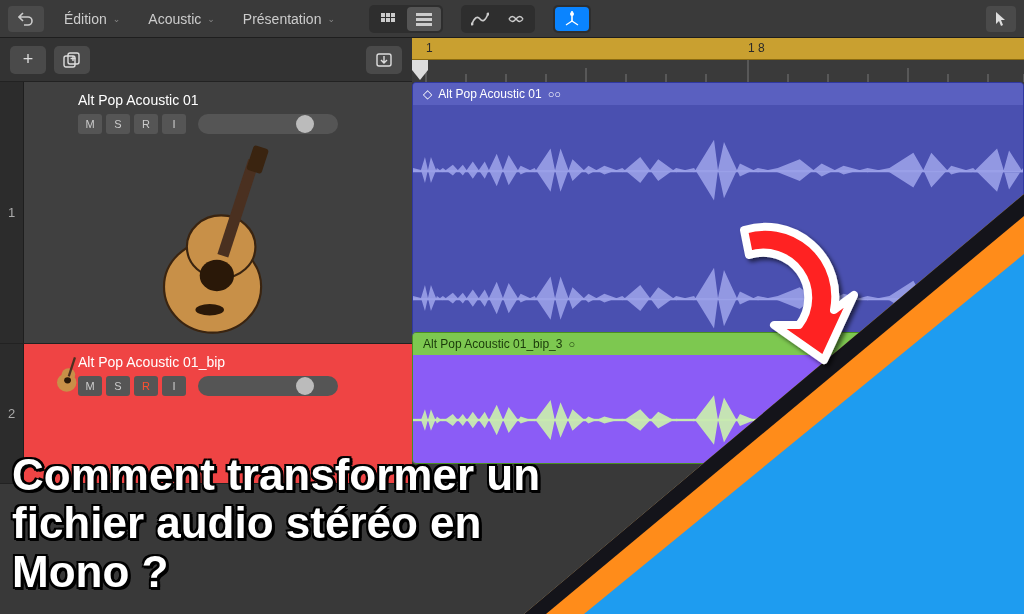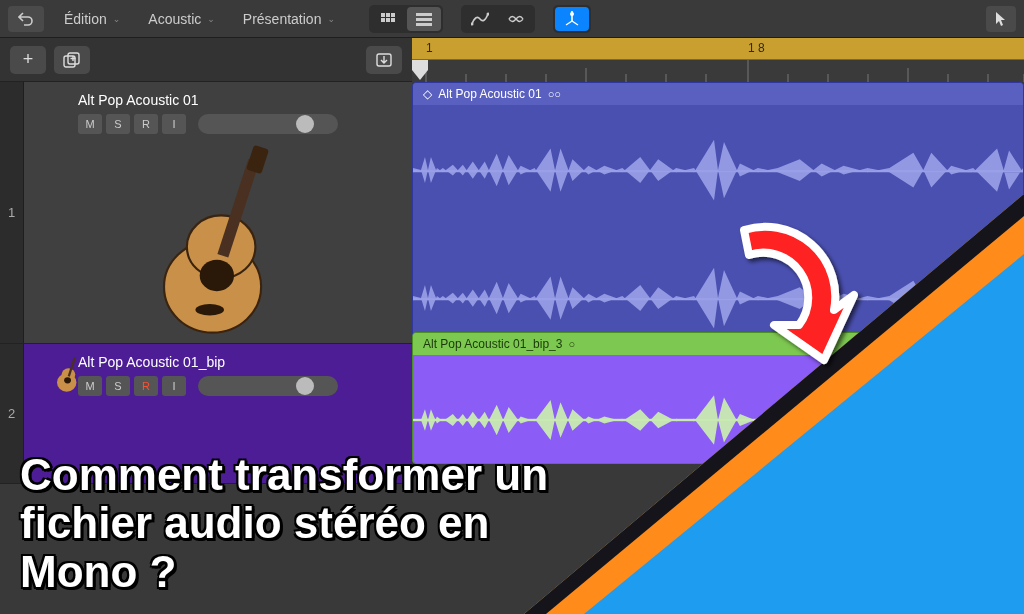--- a/index.html
+++ b/index.html
@@ -20,21 +20,21 @@
 .dl-btn { margin-left: auto; margin-right: 0; }
 
 
 .main { display: flex; height: calc(614px - 38px); position: relative; }
 .track-panel { width: 412px; background: #393939; position: relative; }
 .secondary-left { height: 44px; background: #333; display: flex; align-items: center; padding: 0 10px; border-bottom: 1px solid #222; }
 
 .track-row { display: flex; border-bottom: 1px solid #222; position: relative; }
 .track-num { width: 24px; background: #2c2c2c; display: flex; align-items: center; justify-content: center; color: #aaa; font-size: 13px; border-right: 1px solid #1e1e1e; }
 .track-header { flex: 1; background: #404040; padding: 10px 10px 10px 54px; position: relative; }
-.track-row.selected .track-header { background: #4c1d95; }
+.track-row.selected .track-header { background: #ef4444; }
 .track-name { color: #fff; font-size: 14px; margin-bottom: 6px; }
 .track-controls { display: flex; gap: 4px; align-items: center; }
 .ctrl-btn { background: #555; color: #ccc; border: none; width: 24px; height: 20px; font-size: 11px; border-radius: 3px; cursor: pointer; }
 .ctrl-btn.record { color: #ff5030; }
 .slider { width: 140px; height: 20px; background: #555; border-radius: 10px; margin-left: 8px; position: relative; }
 .slider-thumb { position: absolute; width: 18px; height: 18px; background: #bbb; border-radius: 50%; top: 1px; }
 .guitar-icon { position: absolute; left: 120px; top: 62px; width: 160px; height: 200px; }
 .guitar-icon-small { position: absolute; left: 30px; top: 10px; width: 30px; height: 40px; }
 
 
@@ -51,21 +51,21 @@
 .region-header { height: 22px; background: rgba(0,0,0,0.12); display: flex; align-items: center; padding: 0 10px; gap: 6px; color: #fff; font-size: 12px; }
 .region-header.blue { background: #5a60c0; }
 .region-header.green { background: #7dc850; color: #1a3a0a; }
 .loop-icon { font-size: 11px; }
 .wave-svg { width: 100%; height: 100%; }
 
 
 .overlay-arrow { position: absolute; right: 120px; top: 200px; width: 200px; height: 180px; z-index: 50; }
 .thumbnail-triangle { position: absolute; right: 0; bottom: 0; width: 500px; height: 420px; z-index: 30; pointer-events: none; }
 
-.overlay-text { position: absolute; left: 20px; bottom: 18px; z-index: 60; color: #fff; font-size: 44px; font-weight: 800; line-height: 1.1; text-shadow: 3px 3px 0 #000, -2px -2px 0 #000, 2px -2px 0 #000, -2px 2px 0 #000, 0 3px 0 #000, 3px 0 0 #000; }
+.overlay-text { position: absolute; left: 12px; bottom: 18px; z-index: 60; color: #fff; font-size: 44px; font-weight: 800; line-height: 1.1; text-shadow: 3px 3px 0 #000, -2px -2px 0 #000, 2px -2px 0 #000, -2px 2px 0 #000, 0 3px 0 #000, 3px 0 0 #000; }
 </style>
 </head>
 <body>
 
 <div class="toolbar">
   <button class="toolbar-btn">
     <svg width="16" height="14" viewBox="0 0 16 14">
         <path d="M5 1 L1 5 L5 9 M1 5 H10 A4 4 0 0 1 10 13 H6" fill="none" stroke="#ccc" stroke-width="1.6"></path>
       </svg>
   </button>

